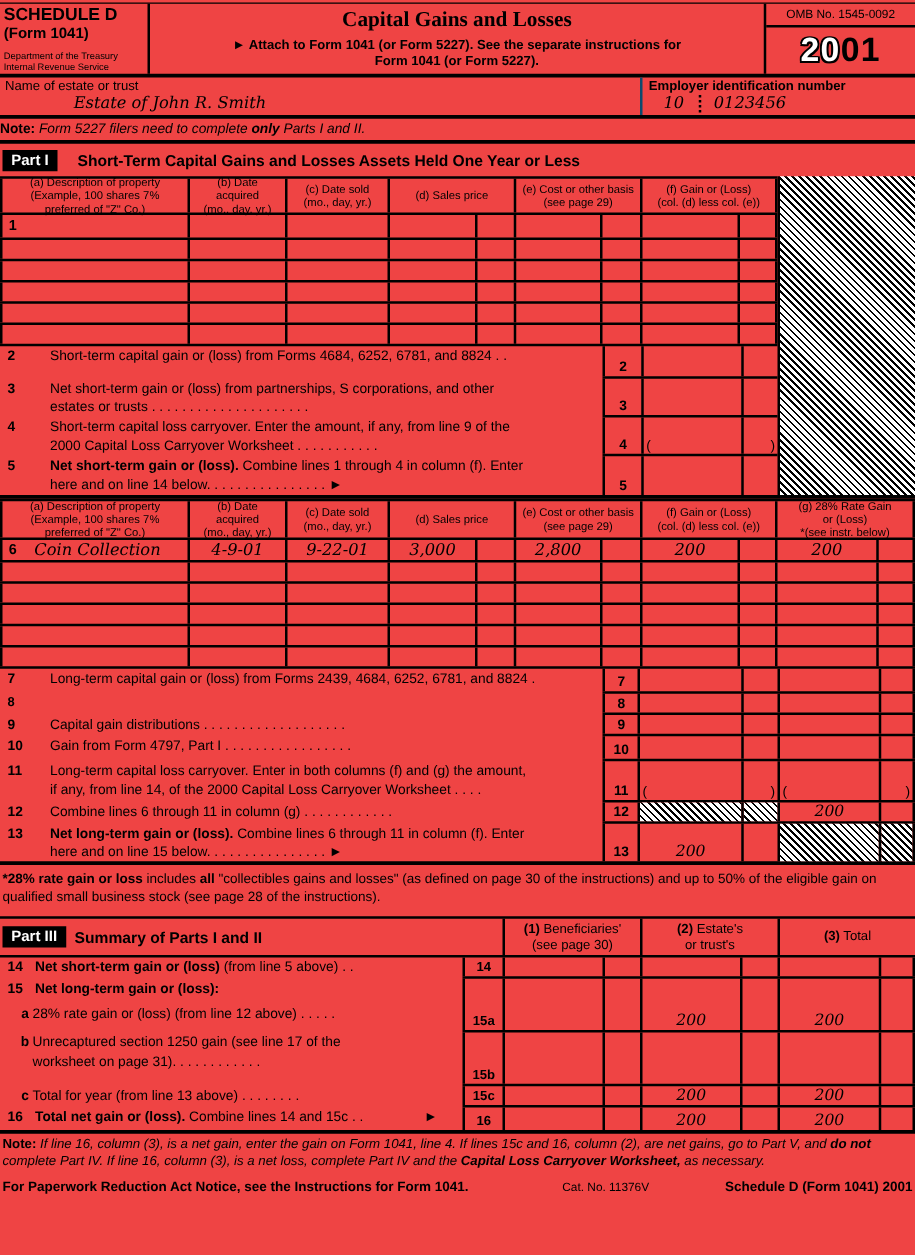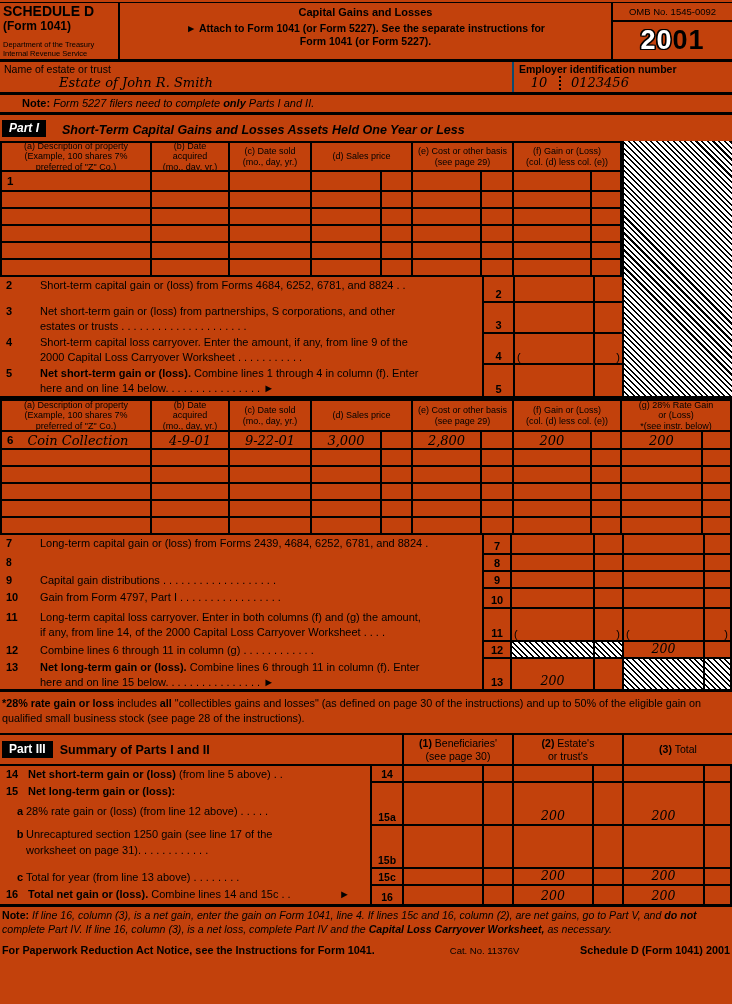--- a/index.html
+++ b/index.html
@@ -1,48 +1,48 @@
 <!DOCTYPE html>
 <html><head>
 <meta charset="utf-8">
 <style>
   html,body{margin:0;padding:0;background:#e8e8e8;}
   *{box-sizing:border-box;}
-  .page{width:732px;height:1004px;background:#c2410c;color:#000;margin:0 auto;
+  .page{width:732px;height:1004px;background:#ef4444;color:#000;margin:0 auto;
         font-family:"Liberation Sans",sans-serif;font-size:11px;position:relative;
         padding-top:2px;overflow:hidden;}
   
   .hdr{display:flex;border-top:1px solid #000;border-bottom:3px solid #000;height:60px;}
   .hdr-left{width:120px;border-right:2px solid #000;padding:1px 3px;}
   .sched{font-size:14px;font-weight:bold;line-height:1.05;}
   .formno{font-size:12px;font-weight:bold;}
   .dept{font-size:7.5px;margin-top:7px;line-height:1.2;}
   .hdr-center{flex:1;text-align:center;padding-top:3px;}
-  .main-title{font-size:11px;font-weight:bold;}
+  .main-title{font-size:17px;font-weight:bold;font-family:Liberation Serif, serif;}
   .attach{font-size:10.5px;font-weight:bold;margin-top:4px;line-height:1.25;}
   .hdr-right{width:121px;border-left:2px solid #000;display:flex;flex-direction:column;}
   .omb{height:19px;border-bottom:2px solid #000;font-size:9.5px;text-align:center;padding-top:3px;}
   .yearbox{flex:1;display:flex;align-items:center;justify-content:center;font-size:27px;font-weight:bold;letter-spacing:1px;}
   .year-outline{color:#fff;text-shadow:-1.4px -1.4px 0 #000,1.4px -1.4px 0 #000,-1.4px 1.4px 0 #000,1.4px 1.4px 0 #000,-1.4px 0 0 #000,1.4px 0 0 #000,0 -1.4px 0 #000,0 1.4px 0 #000;}
   
   .namerow{display:flex;border-bottom:3px solid #000;height:33px;}
   .name-left{flex:1;padding:1px 4px;font-size:10.5px;}
   .name-right{width:220px;border-left:2px solid #0c4a6e;padding:1px 5px;}
   .bold{font-weight:bold;}
   .hw{font-family:"DejaVu Serif",serif;font-style:italic;font-size:13px;}
   .name-value{margin-left:55px;margin-top:0px;}
   .ein-label{font-size:10.5px;font-weight:bold;}
   .ein-value{display:flex;align-items:center;margin-top:0px;}
   .ein-left{width:40px;text-align:center;}
   .ein-div{border-left:2px dotted #000;height:14px;margin-right:10px;}
   
-  .noterow{border-bottom:3px solid #000;padding:2px 22px 3px;font-size:11px;}
+  .noterow{border-bottom:3px solid #000;padding:2px 0 3px;font-size:11px;}
   .it{font-style:italic;}
   
-  .partbar{display:flex;align-items:flex-end;gap:16px;margin:5px 0 4px 2px;height:17px;font-style:italic;}
+  .partbar{display:flex;align-items:center;gap:16px;margin:5px 0 4px 2px;height:17px;}
   .badge{background:#000;color:#fff;font-weight:bold;font-size:12px;padding:1px 7px 2px;white-space:nowrap;}
   .partbar-title{font-weight:bold;font-size:12.5px;}
   
   .p1wrap{position:relative;border-bottom:3px solid #000;}
   .bighatch{position:absolute;top:0;right:0;bottom:0;width:110px;border-left:2px solid #000;
             background:repeating-linear-gradient(45deg,#fff 0 2.5px,#000 2.5px 4px);}
   .hatchcell{background:repeating-linear-gradient(45deg,#fff 0 2.5px,#000 2.5px 4px);}
   .thead{display:flex;border-top:2px solid #000;border-bottom:2px solid #000;}
   .th{border-right:2px solid #000;font-size:9px;text-align:center;display:flex;align-items:center;
       justify-content:center;white-space:pre-line;line-height:1.15;}

